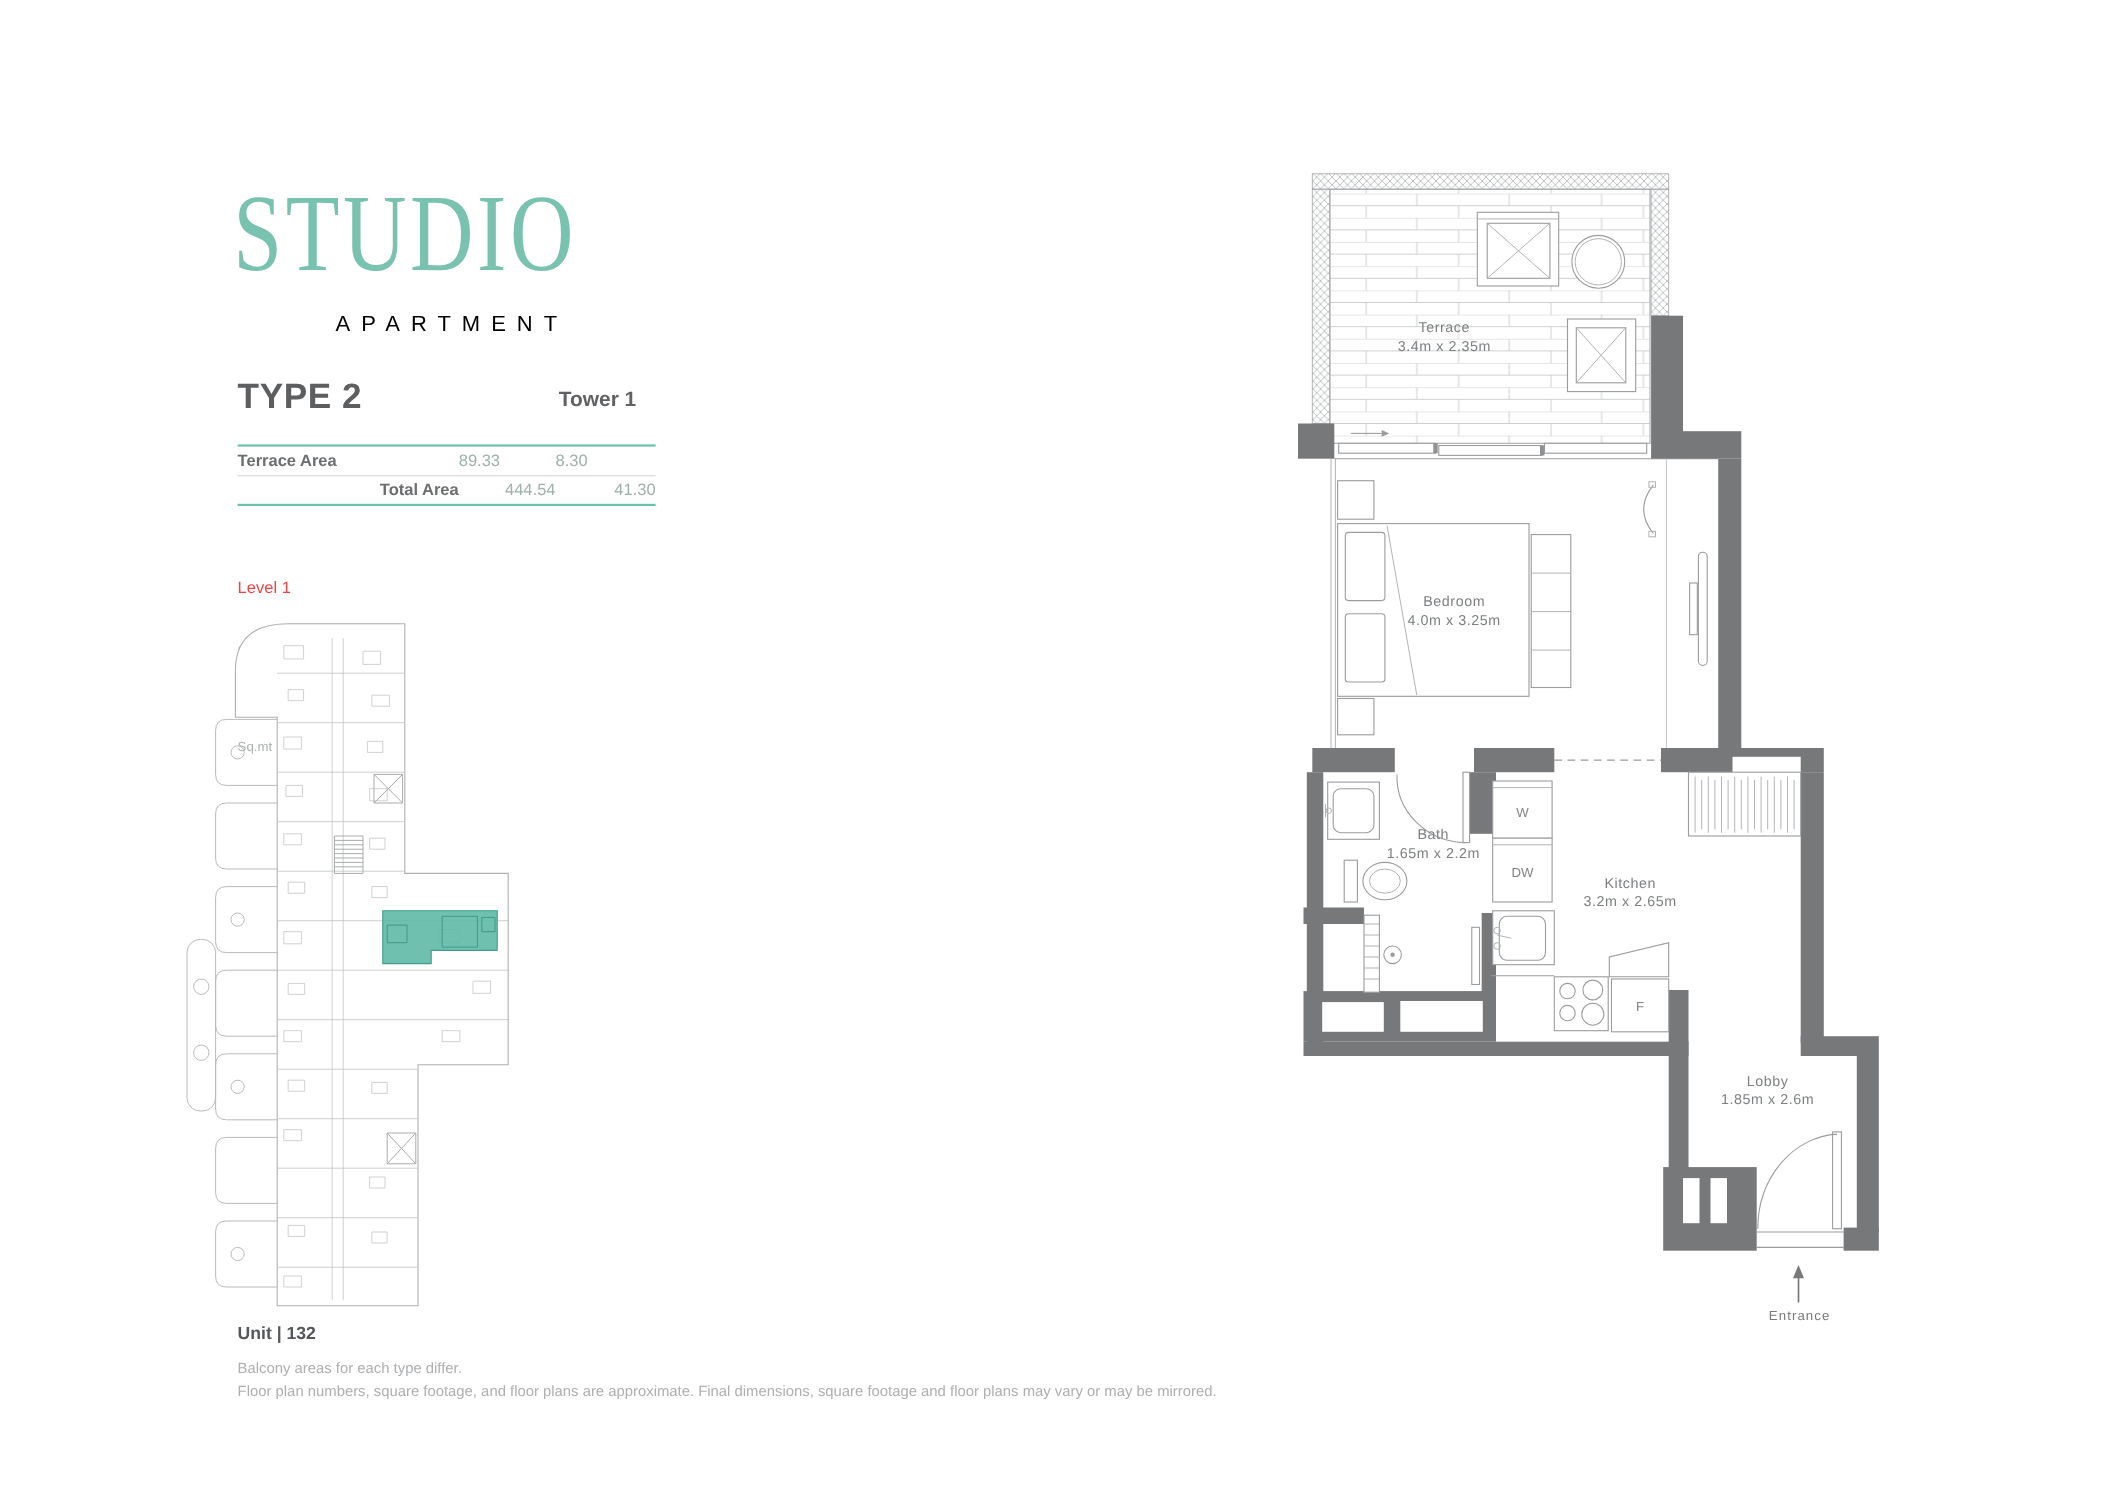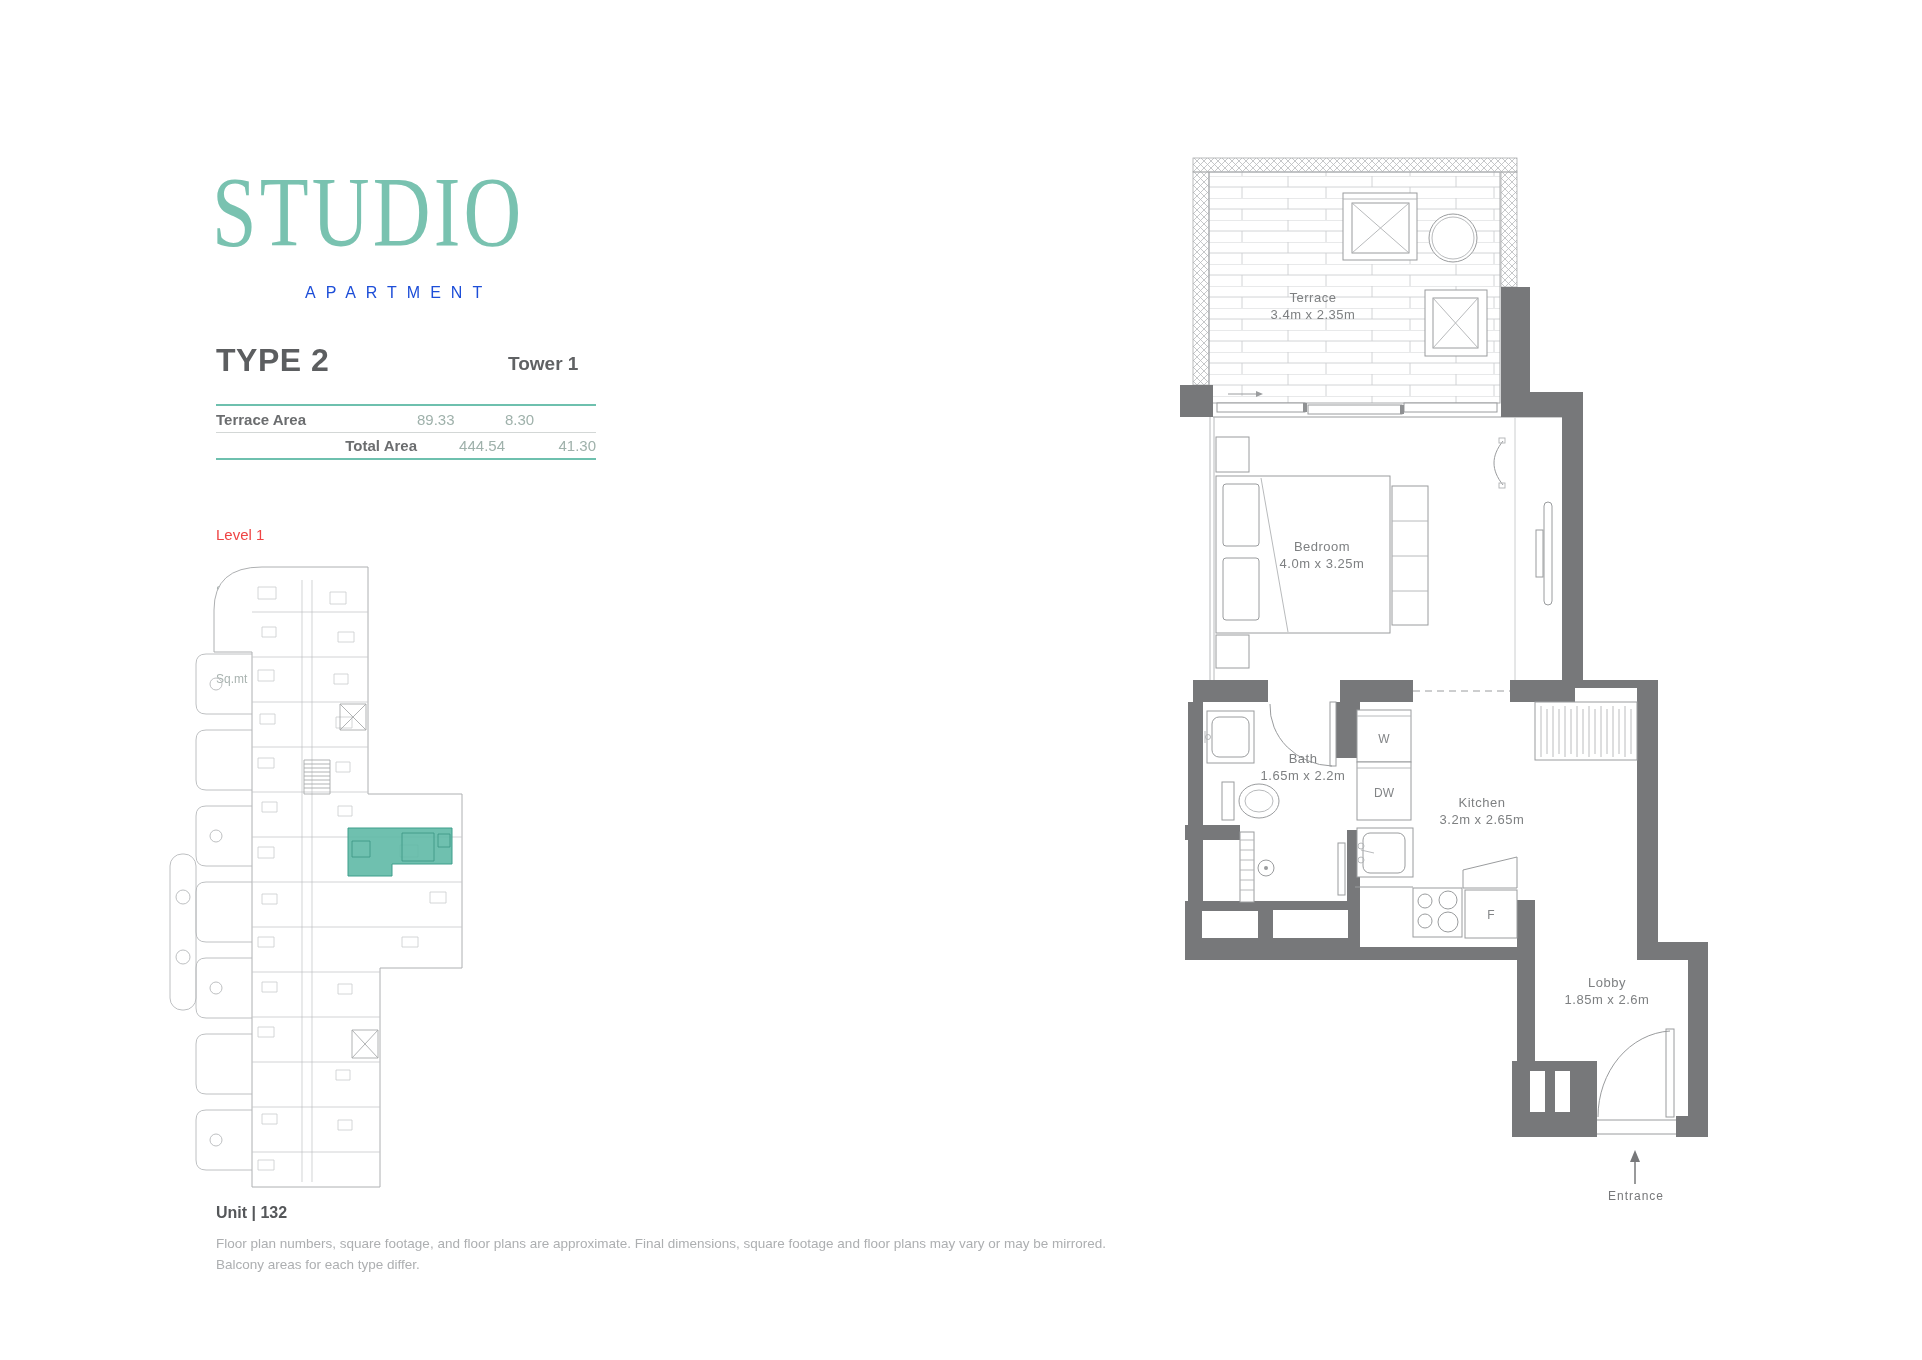--- a/index.html
+++ b/index.html
@@ -4,21 +4,21 @@
 <style>
   * { margin:0; padding:0; box-sizing:border-box; }
   body { background:#fff; }
   .page { position:relative; width:1734px; height:1360px; background:#ffffff;
           font-family:"Liberation Sans", sans-serif; overflow:hidden; }
 
   
   .logo-title { position:absolute; left:212px; top:162px; font-family:"Liberation Serif", serif;
     font-size:100px; line-height:100px; font-weight:400; color:#79c2b0; letter-spacing:4px;
     transform:scaleX(.8); transform-origin:left top; white-space:nowrap; }
-  .logo-subtitle { position:absolute; left:305px; top:284px; font-size:16px; color:#1d4ed8;
+  .logo-subtitle { position:absolute; left:305px; top:284px; font-size:20px; color:#000000;
     letter-spacing:10px; white-space:nowrap; }
   .type-title { position:absolute; left:216px; top:342px; font-size:32px; font-weight:700;
     color:#5c5e60; letter-spacing:.5px; }
   .tower-label { position:absolute; left:508px; top:353px; font-size:19px; font-weight:700; color:#606264; }
 
   .area-table { position:absolute; left:216px; top:383px; width:380px; }
   .at-head { display:flex; height:21px; font-size:12px; color:#a9b3b0;flex-direction:column; }
   .at-row { display:flex; align-items:center; height:28px; font-size:15px; }
   .c-label { flex:0 0 201px; }
   .c-sqf   { flex:0 0 88px; }
@@ -120,22 +120,22 @@
         <circle cx="183" cy="955" r="7"></circle>
     </g>
     <g>
       <polygon points="348,826 452,826 452,862 392,862 392,874 348,874" fill="#5bb7a4" fill-opacity="0.88" stroke="#3f9e8b" stroke-width="1"></polygon>
       <path d="M402 831 h32 v28 h-32 z M352 839 h18 v16 h-18 z M438 832 h12 v13 h-12 z" fill="none" stroke="#3a9483" stroke-width="0.8"></path>
     </g>
   </svg>
 
   <div class="unit-label">Unit | 132</div>
   <div class="disclaimer">
+    <div>Balcony areas for each type differ.</div>
     <div>Floor plan numbers, square footage, and floor plans are approximate. Final dimensions, square footage and floor plans may vary or may be mirrored.</div>
-    <div>Balcony areas for each type differ.</div>
   </div>
 
   <svg class="main-plan" width="620" height="1090" viewBox="1140 140 620 1090">
     <defs>
       <pattern id="deck" width="84" height="22" patternUnits="userSpaceOnUse">
         <path d="M0 0H84 M0 11H84 M28 0V11 M66 11V22" stroke="#cdcfd1" stroke-width="0.9" fill="none"></path>
       </pattern>
       <pattern id="hx" width="7" height="7" patternUnits="userSpaceOnUse">
         <path d="M0 0L7 7 M7 0L0 7" stroke="#b8babc" stroke-width="0.8" fill="none"></path>
       </pattern>

